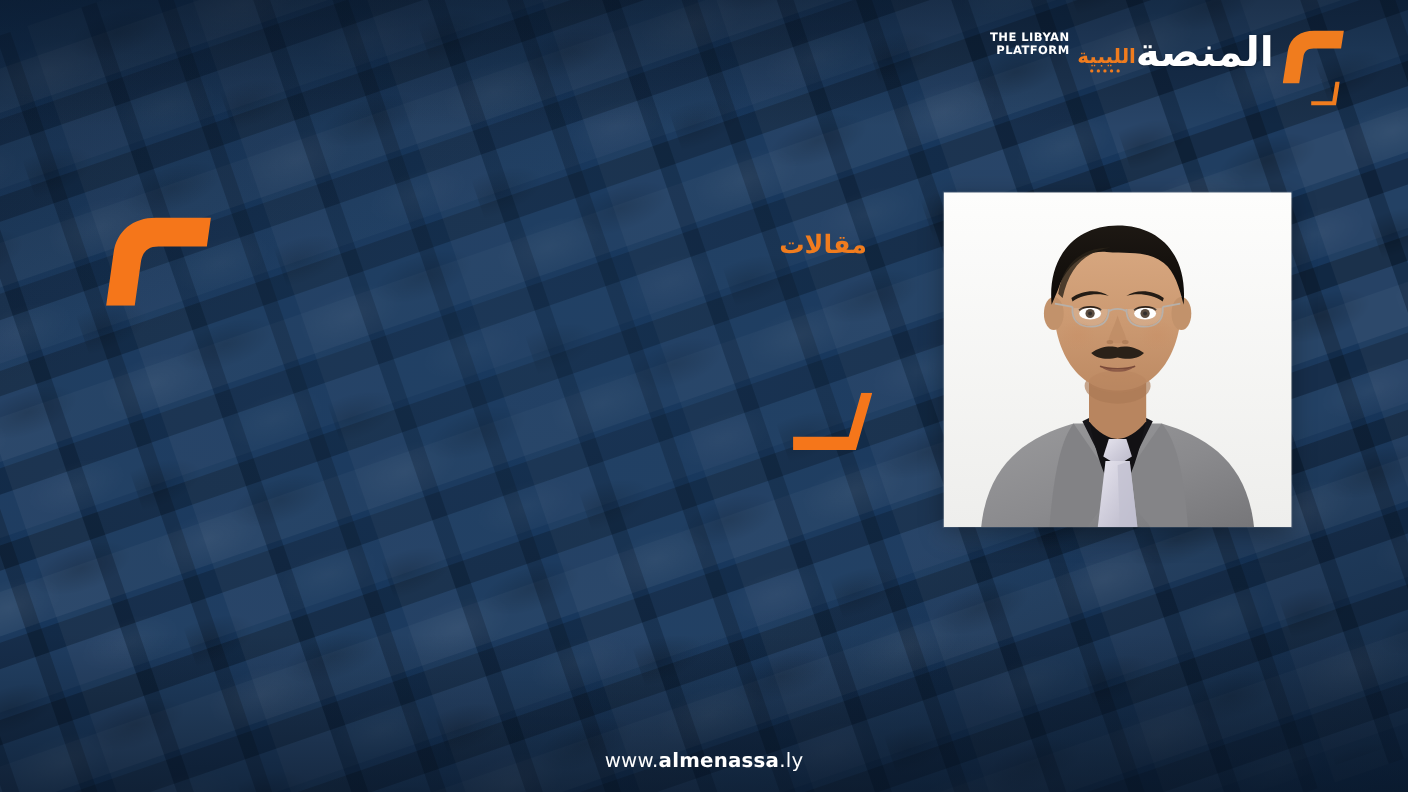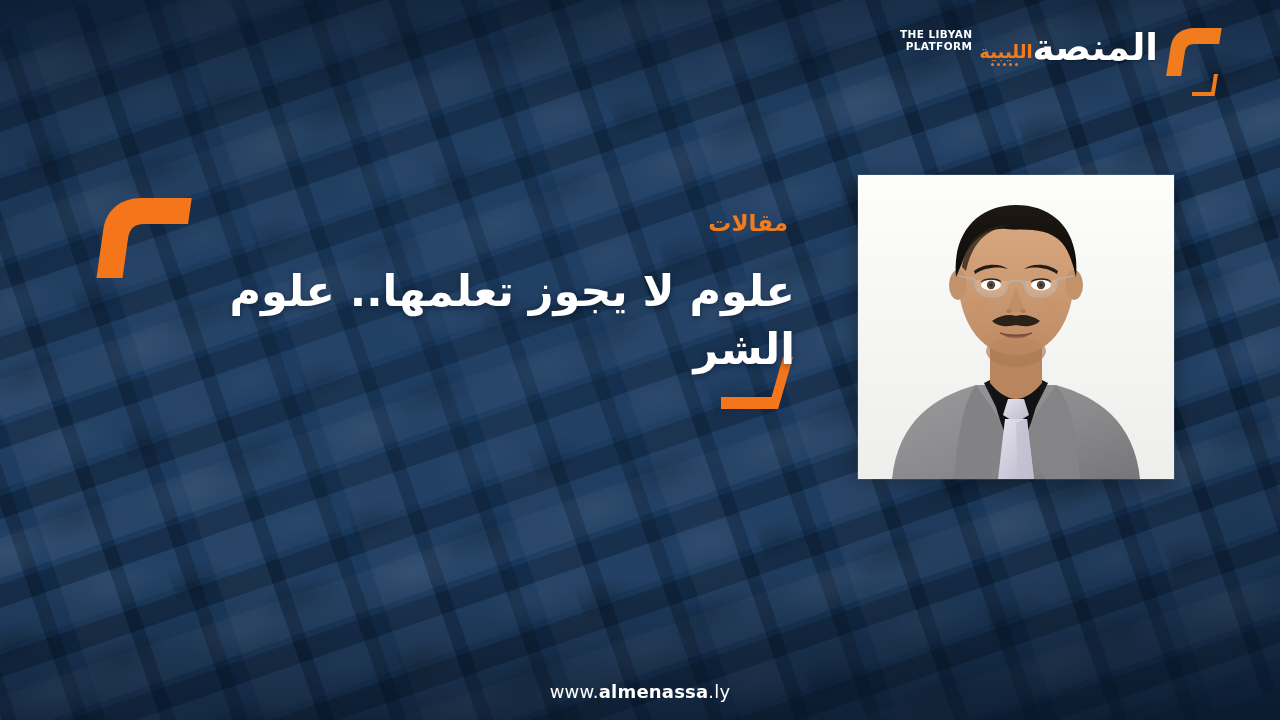--- a/index.html
+++ b/index.html
@@ -297,21 +297,20 @@
   </div>
 
   <svg class="accent-big" viewBox="0 0 96 82">
     <path d="M12 82 L12 34 C12 14 25 2 46 2 L96 2 L96 28 L52 28 C42 28 38 33 38 43 L38 82 Z" fill="#f5761a" transform="skewX(-8)"></path>
   </svg>
   <svg class="accent-small" viewBox="0 0 72 52">
     <path d="M62 0 L72 0 L72 52 L0 52 L0 40 L62 40 Z" fill="#f5761a" transform="skewX(-16)"></path>
   </svg>
 
   <div class="category">مقالات</div>
-  <div class="headline">علوم لا يجوز تعلمها.. علوم الشر</div>
 
   <div class="portrait">
     <svg viewBox="0 0 316 304" preserveAspectRatio="xMidYMid slice">
       <defs>
         <linearGradient id="bgw" x1="0" y1="0" x2="0" y2="1">
           <stop offset="0%" stop-color="#fdfdfc"></stop>
           <stop offset="100%" stop-color="#eeeeec"></stop>
         </linearGradient>
         <linearGradient id="suit" x1="0" y1="0" x2="1" y2="1">
           <stop offset="0%" stop-color="#9a9a9c"></stop>

